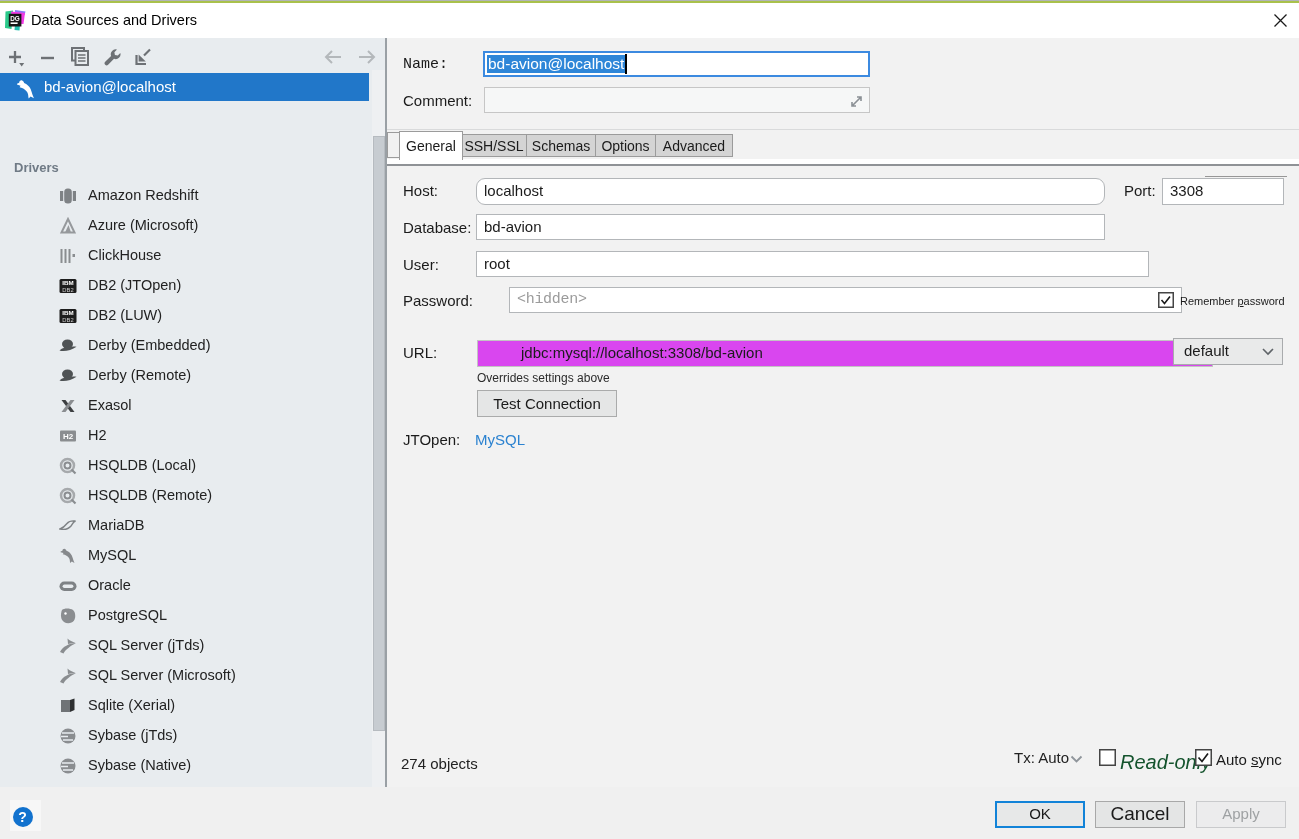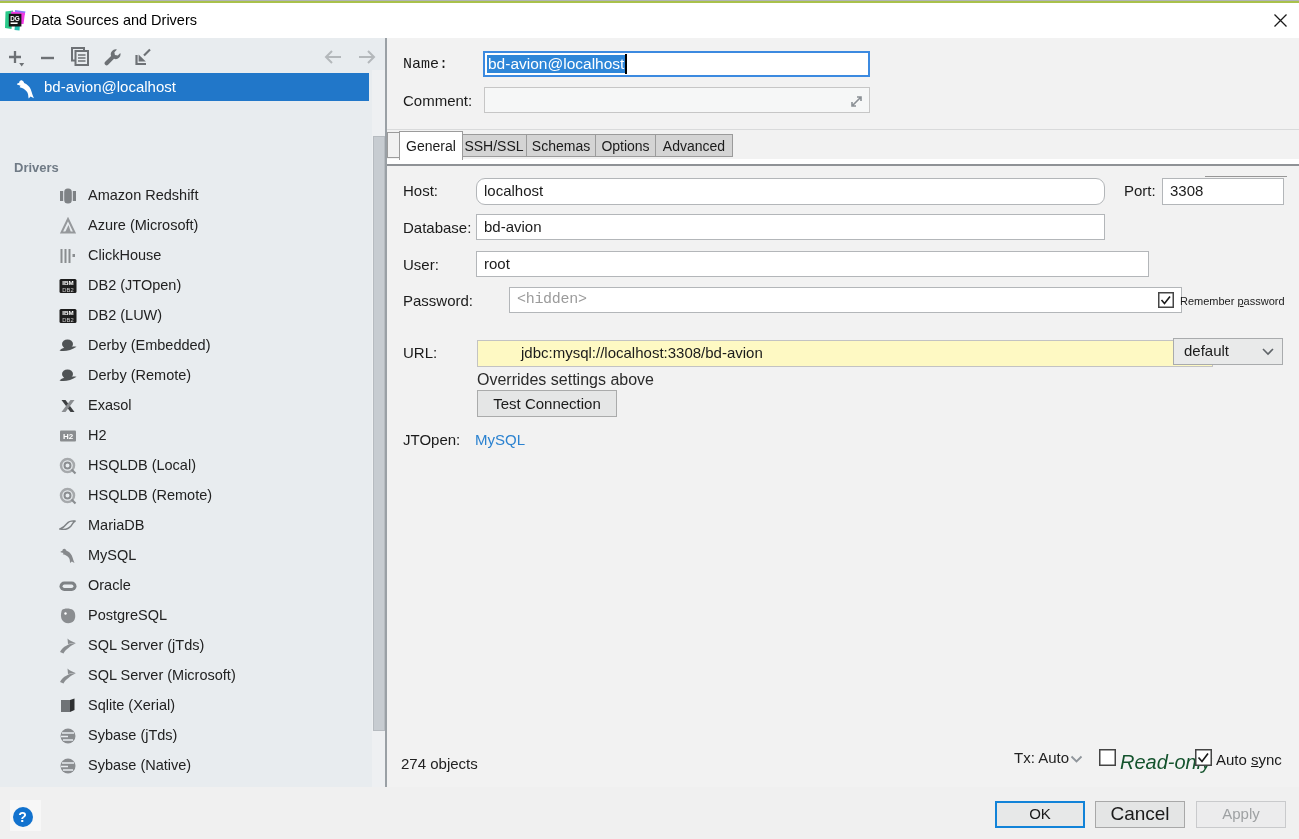--- a/index.html
+++ b/index.html
@@ -257,26 +257,26 @@
 <div class="lbl" style="left:403px;top:256px;">User:</div>
 <div class="inp" style="left:476px;top:251px;width:673px;height:26px;">root</div>
 <div class="lbl" style="left:403px;top:292px;">Password:</div>
 <div class="inp" style="left:476px;top:287px;width:673px;height:26px;color:#9b9b9b;font-family:'Liberation Mono',monospace;font-size:15px;letter-spacing:-0.3px;margin-left:33px;">&lt;hidden&gt;</div>
 <svg class="abs" style="left:1158px;top:292px" width="16" height="16" viewBox="0 0 16 16">
  <rect x="0.75" y="0.75" width="14.5" height="14.5" fill="#fff" stroke="#454545" stroke-width="1.5"></rect>
  <path d="M3.5 8 l3 3.5 5.5-7" stroke="#1a1a1a" stroke-width="1.6" fill="none"></path>
   </svg>
 <div class="abs" style="left:1180px;top:295px;font-size:11px;color:#1b1b1b;white-space:nowrap;">Remember <span style="text-decoration:underline">p</span>assword</div>
 <div class="lbl" style="left:403px;top:344px;">URL:</div>
-<div class="inp" style="left:477px;top:340px;width:736px;height:27px;background:#fef9c3;border-color:#c3c3c3;padding-left:43px;">jdbc:mysql://localhost:3308/bd-avion</div>
+<div class="inp" style="left:477px;top:340px;width:736px;height:27px;background:#d946ef;border-color:#c3c3c3;padding-left:43px;">jdbc:mysql://localhost:3308/bd-avion</div>
 <div class="abs" style="left:1173px;top:338px;width:110px;height:27px;background:#e9eaea;border:1px solid #a9abad;box-sizing:border-box;font-size:15px;color:#1b1b1b;padding:3px 0 17px 10px;">default
  <svg style="position:absolute;right:8px;top:9px" width="12" height="8" viewBox="0 0 12 8">
       <path d="M1 1 l5 5 5-5" stroke="#5f6468" stroke-width="1.6" fill="none"></path>
     </svg></div>
-<div class="abs" style="left:477px;top:371px;font-size:16px;color:#2b2b2b;">Overrides settings above</div>
+<div class="abs" style="left:477px;top:371px;font-size:12px;color:#2b2b2b;">Overrides settings above</div>
 <div class="abs" style="left:477px;top:390px;width:140px;height:27px;background:#e5e6e6;border:1px solid #aaabab;box-sizing:border-box;font-size:15px;color:#1b1b1b;text-align:center;line-height:25px;">Test Connection</div>
 <div class="lbl" style="left:403px;top:431px;">JTOpen:</div>
 <div class="abs" style="left:475px;top:431px;font-size:15px;color:#2b82d0;">MySQL</div>
 
 <div class="abs" style="left:401px;top:755px;font-size:15px;color:#222;">274 objects</div>
 <div class="abs" style="left:1014px;top:749px;font-size:15px;color:#222;">Tx: Auto</div>
 <svg class="abs" style="left:1070px;top:755px" width="13" height="9" viewBox="0 0 13 9">
  <path d="M1.5 1.5 l5 5 5-5" stroke="#8f959b" stroke-width="1.8" fill="none"></path>
   </svg>
 <svg class="abs" style="left:1099px;top:749px" width="17" height="17" viewBox="0 0 17 17">

